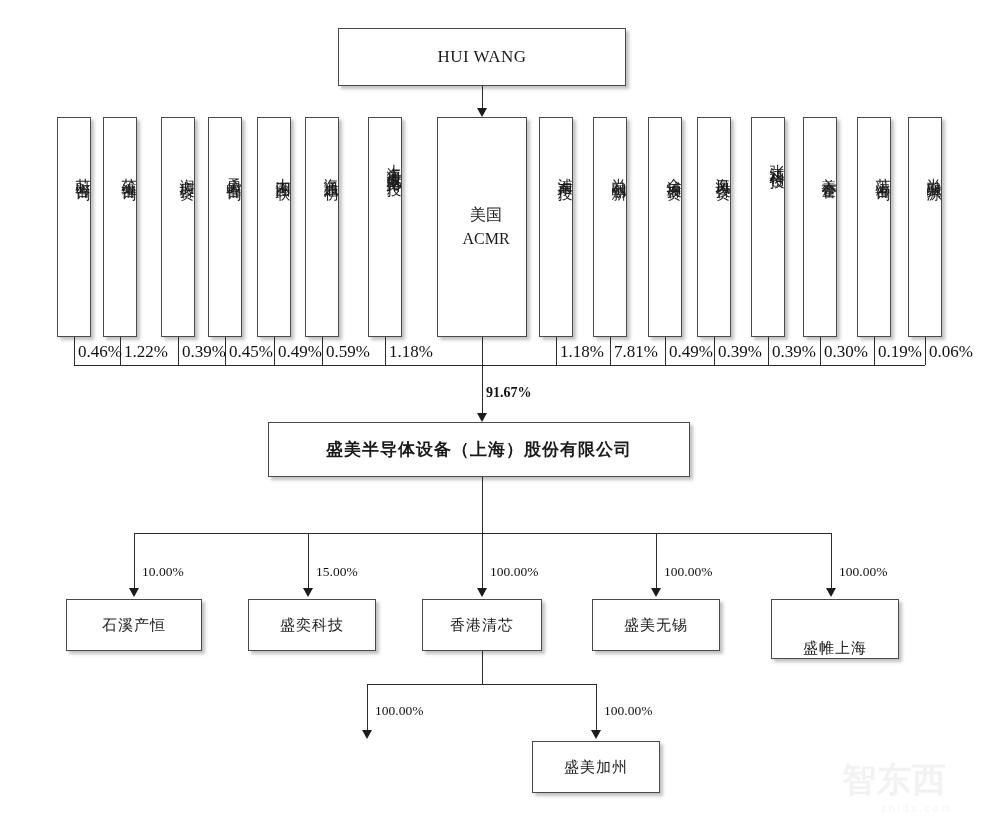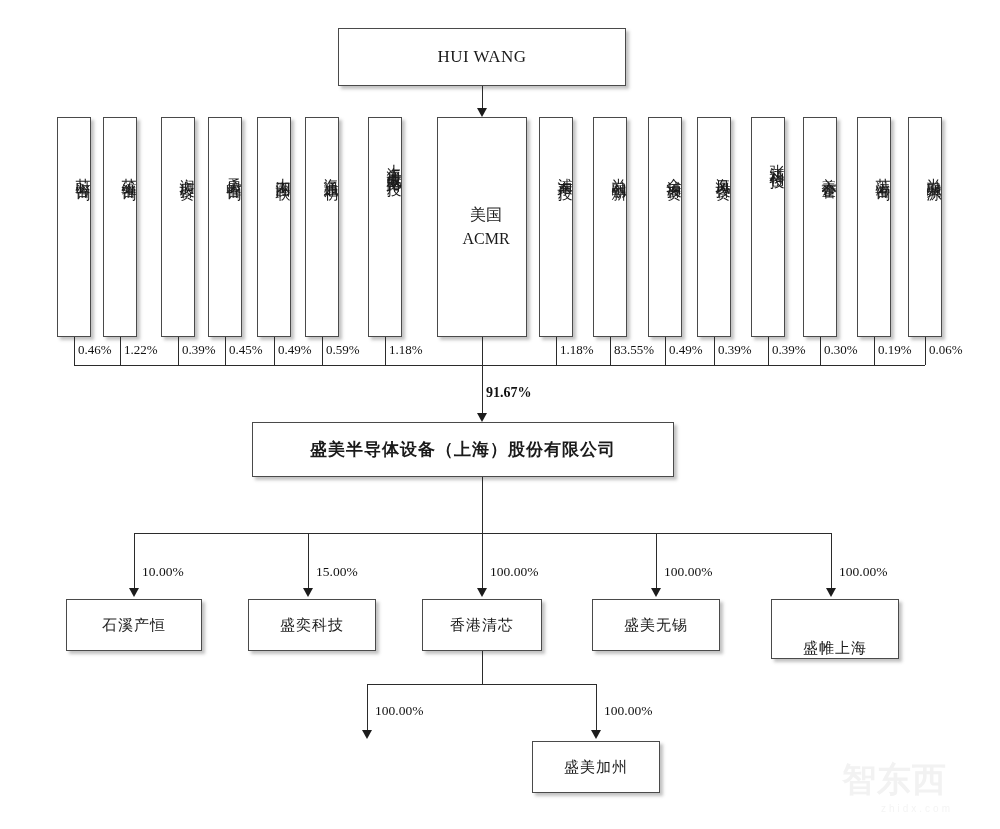--- a/index.html
+++ b/index.html
@@ -90,21 +90,21 @@
     position: absolute;
     width: 0; height: 0;
     border-left: 5px solid transparent;
     border-right: 5px solid transparent;
     border-top: 9px solid #1c1c1c;
   }
 
   
   .pct {
     position: absolute;
-    font-size: 13px;
+    font-size: 17px;
     color: #111;
     white-space: nowrap;
     font-family: "Liberation Serif", "DejaVu Serif", serif;
   }
   .pct.bold { font-weight: bold; font-size: 14px; margin-top: 44px; }
   .pct.sub { font-size: 13.5px; }
 
   
   #watermark {
     position: absolute;
@@ -215,32 +215,32 @@
 
   <div class="pct" style="left:78px;  top:342px;">0.46%</div>
   <div class="pct" style="left:124px; top:342px;">1.22%</div>
   <div class="pct" style="left:182px; top:342px;">0.39%</div>
   <div class="pct" style="left:229px; top:342px;">0.45%</div>
   <div class="pct" style="left:278px; top:342px;">0.49%</div>
   <div class="pct" style="left:326px; top:342px;">0.59%</div>
   <div class="pct" style="left:389px; top:342px;">1.18%</div>
   <div class="pct bold" style="left:486px; top:341px;">91.67%</div>
   <div class="pct" style="left:560px; top:342px;">1.18%</div>
-  <div class="pct" style="left:614px; top:342px;">83.55%</div>
+  <div class="pct" style="left:614px; top:342px;">7.81%</div>
   <div class="pct" style="left:669px; top:342px;">0.49%</div>
   <div class="pct" style="left:718px; top:342px;">0.39%</div>
   <div class="pct" style="left:772px; top:342px;">0.39%</div>
   <div class="pct" style="left:824px; top:342px;">0.30%</div>
   <div class="pct" style="left:878px; top:342px;">0.19%</div>
   <div class="pct" style="left:929px; top:342px;">0.06%</div>
 
   <div class="vline" style="left:482px; top:365px; height:52px;"></div>
   <div class="arrow" style="left:477px; top:413px;"></div>
 
-  <div class="box company-box" style="left:252px; top:422px; width:422px; height:55px;text-align:center;">
+  <div class="box company-box" style="left:268px; top:422px; width:422px; height:55px;text-align:center;">
     <span>盛美半导体设备（上海）股份有限公司</span>
   </div>
 
   <div class="vline" style="left:482px; top:477px; height:56px;"></div>
   <div class="hline" style="left:134px; top:533px; width:697px;"></div>
 
   <div class="vline" style="left:134px; top:533px; height:62px;"></div>
   <div class="arrow" style="left:129px; top:588px;"></div>
 
   <div class="vline" style="left:308px; top:533px; height:62px;"></div>

